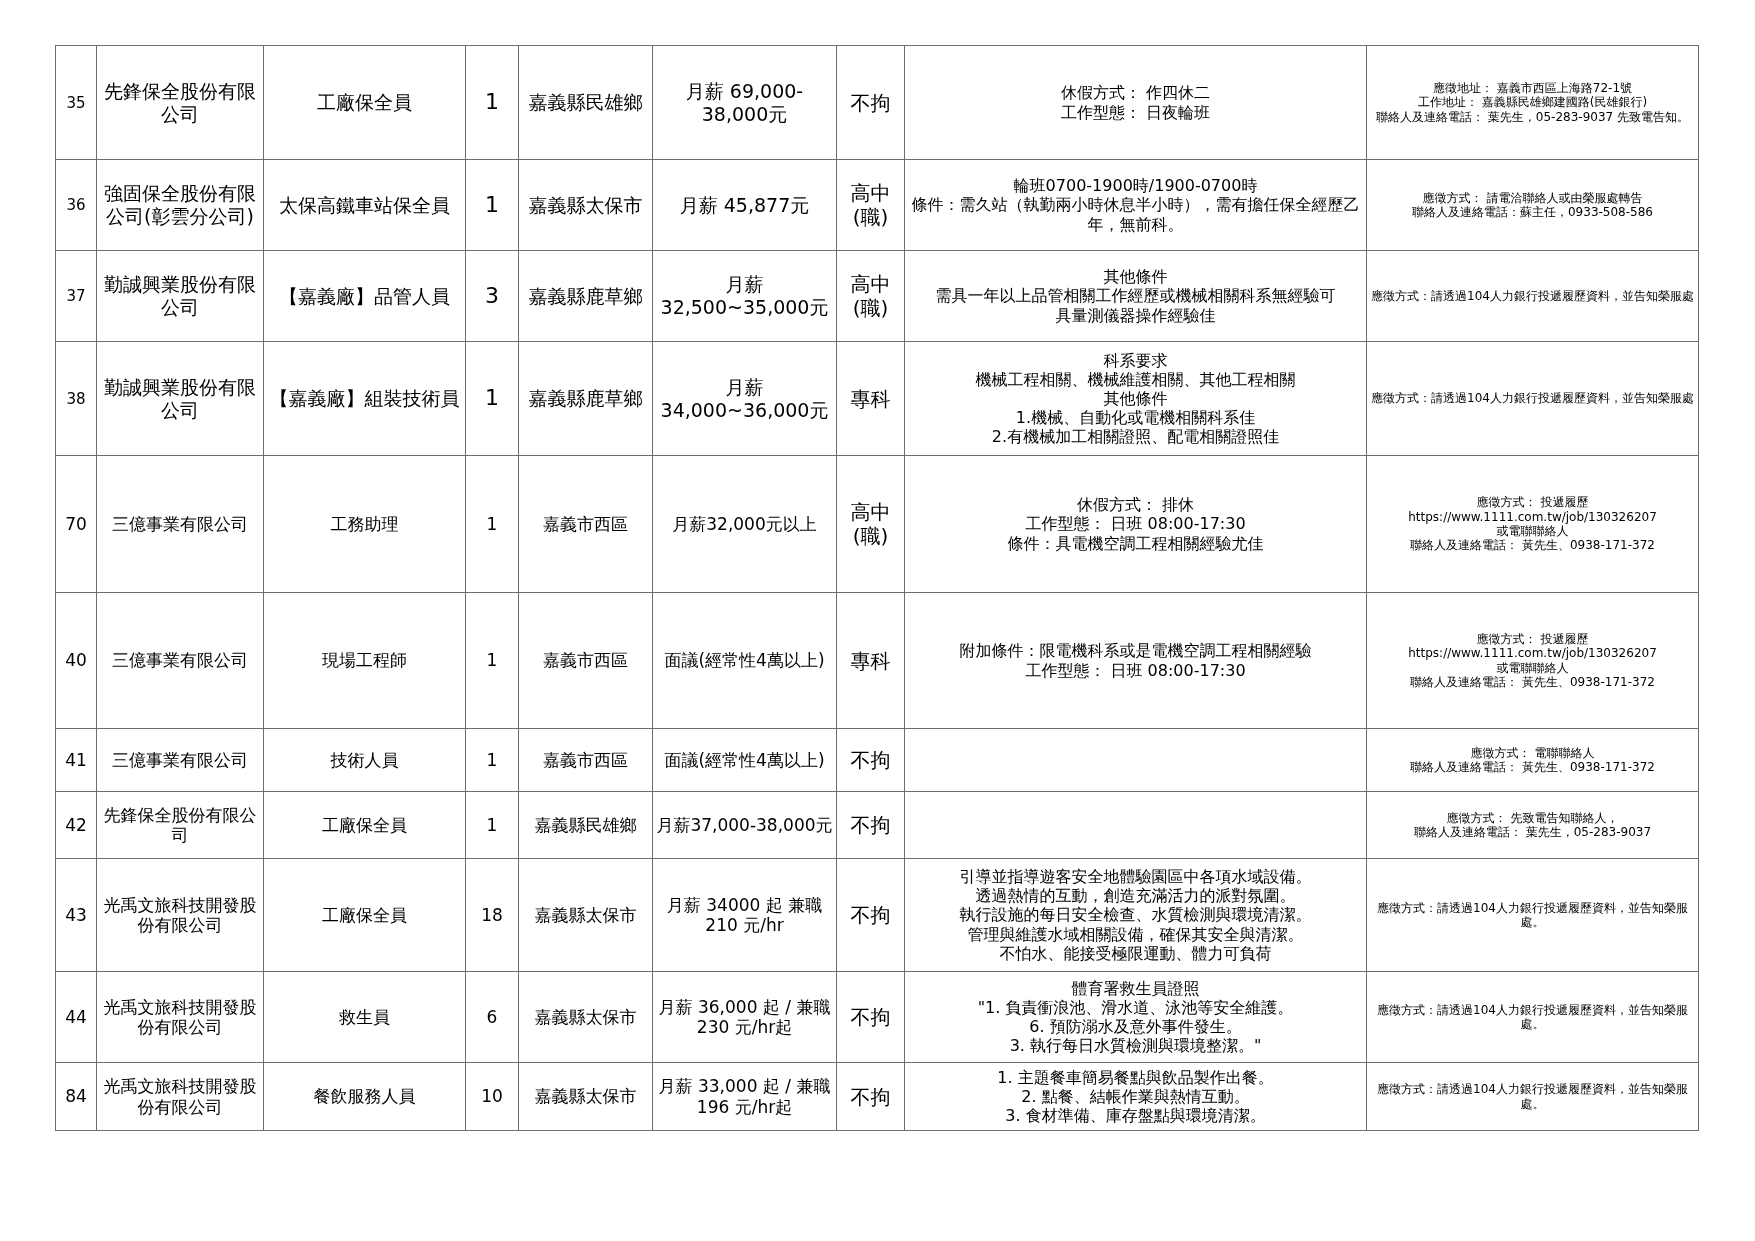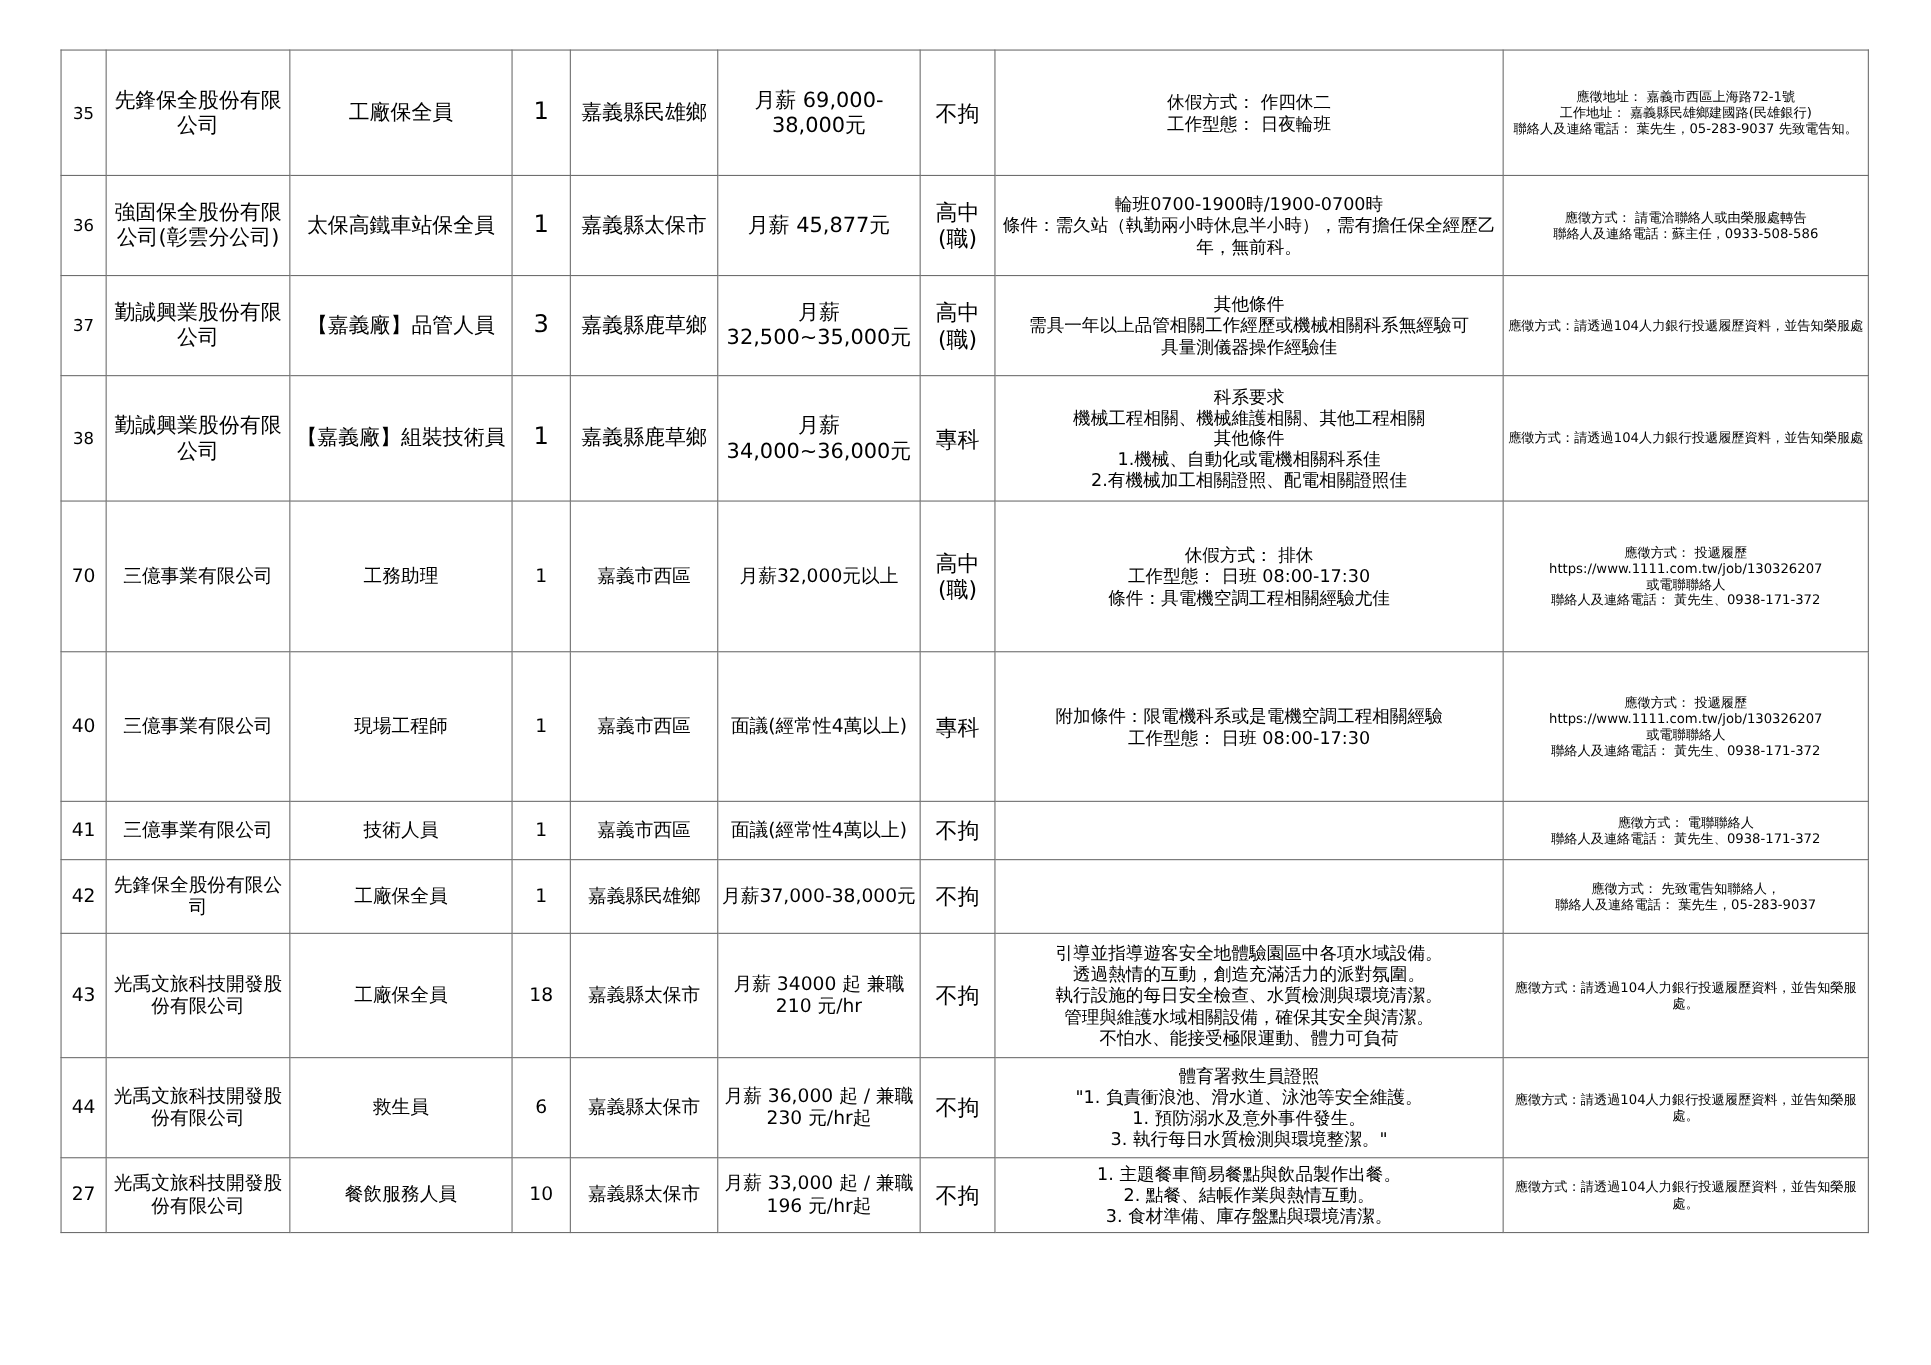--- a/index.html
+++ b/index.html
@@ -141,21 +141,21 @@
           <span class="line">附加條件：限電機科系或是電機空調工程相關經驗</span>
           <span class="line">工作型態： 日班 08:00-17:30</span>
         </td>
     <td class="c-contact">
           <span class="line">應徵方式： 投遞履歷</span>
           <span class="line">https://www.1111.com.tw/job/130326207</span>
           <span class="line">或電聯聯絡人</span>
           <span class="line">聯絡人及連絡電話： 黃先生、0938-171-372</span>
         </td>
   </tr>
-      <tr class="small" style="height: 53px;">
+      <tr class="small" style="height: 63px;">
     <td class="c-no">41</td>
     <td class="c-co">三億事業有限公司</td>
     <td class="c-title">技術人員</td>
     <td class="c-qty">1</td>
     <td class="c-loc">嘉義市西區</td>
     <td class="c-sal">面議(經常性4萬以上)</td>
     <td class="c-edu">不拘</td>
     <td class="c-cond"></td>
     <td class="c-contact">
           <span class="line">應徵方式： 電聯聯絡人</span>
@@ -199,29 +199,29 @@
     <td class="c-no">44</td>
     <td class="c-co">光禹文旅科技開發股份有限公司</td>
     <td class="c-title">救生員</td>
     <td class="c-qty">6</td>
     <td class="c-loc">嘉義縣太保市</td>
     <td class="c-sal">月薪 36,000 起 / 兼職 230 元/hr起</td>
     <td class="c-edu">不拘</td>
     <td class="c-cond">
           <span class="line">體育署救生員證照</span>
           <span class="line">"1. 負責衝浪池、滑水道、泳池等安全維護。</span>
-          <span class="line">1. 預防溺水及意外事件發生。</span>
+          <span class="line">6. 預防溺水及意外事件發生。</span>
           <span class="line">3. 執行每日水質檢測與環境整潔。"</span>
         </td>
     <td class="c-contact">
           <span class="line">應徵方式：請透過104人力銀行投遞履歷資料，並告知榮服處。</span>
         </td>
   </tr>
       <tr class="small" style="height: 68px;">
-    <td class="c-no">27</td>
+    <td class="c-no">84</td>
     <td class="c-co">光禹文旅科技開發股份有限公司</td>
     <td class="c-title">餐飲服務人員</td>
     <td class="c-qty">10</td>
     <td class="c-loc">嘉義縣太保市</td>
     <td class="c-sal">月薪 33,000 起 / 兼職 196 元/hr起</td>
     <td class="c-edu">不拘</td>
     <td class="c-cond">
           <span class="line">1. 主題餐車簡易餐點與飲品製作出餐。</span>
           <span class="line">2. 點餐、結帳作業與熱情互動。</span>
           <span class="line">3. 食材準備、庫存盤點與環境清潔。</span>

